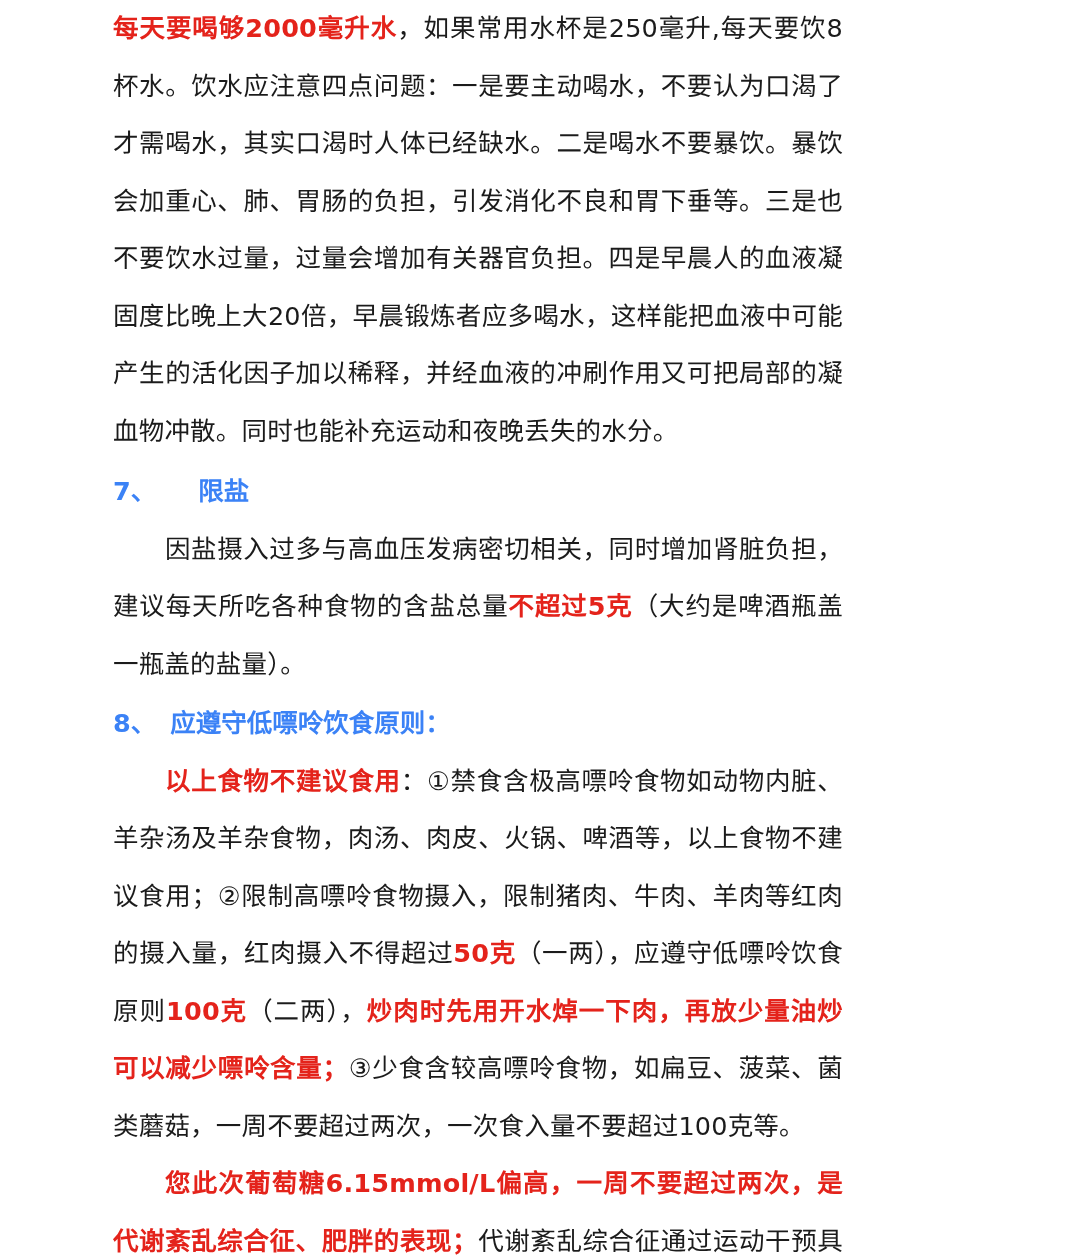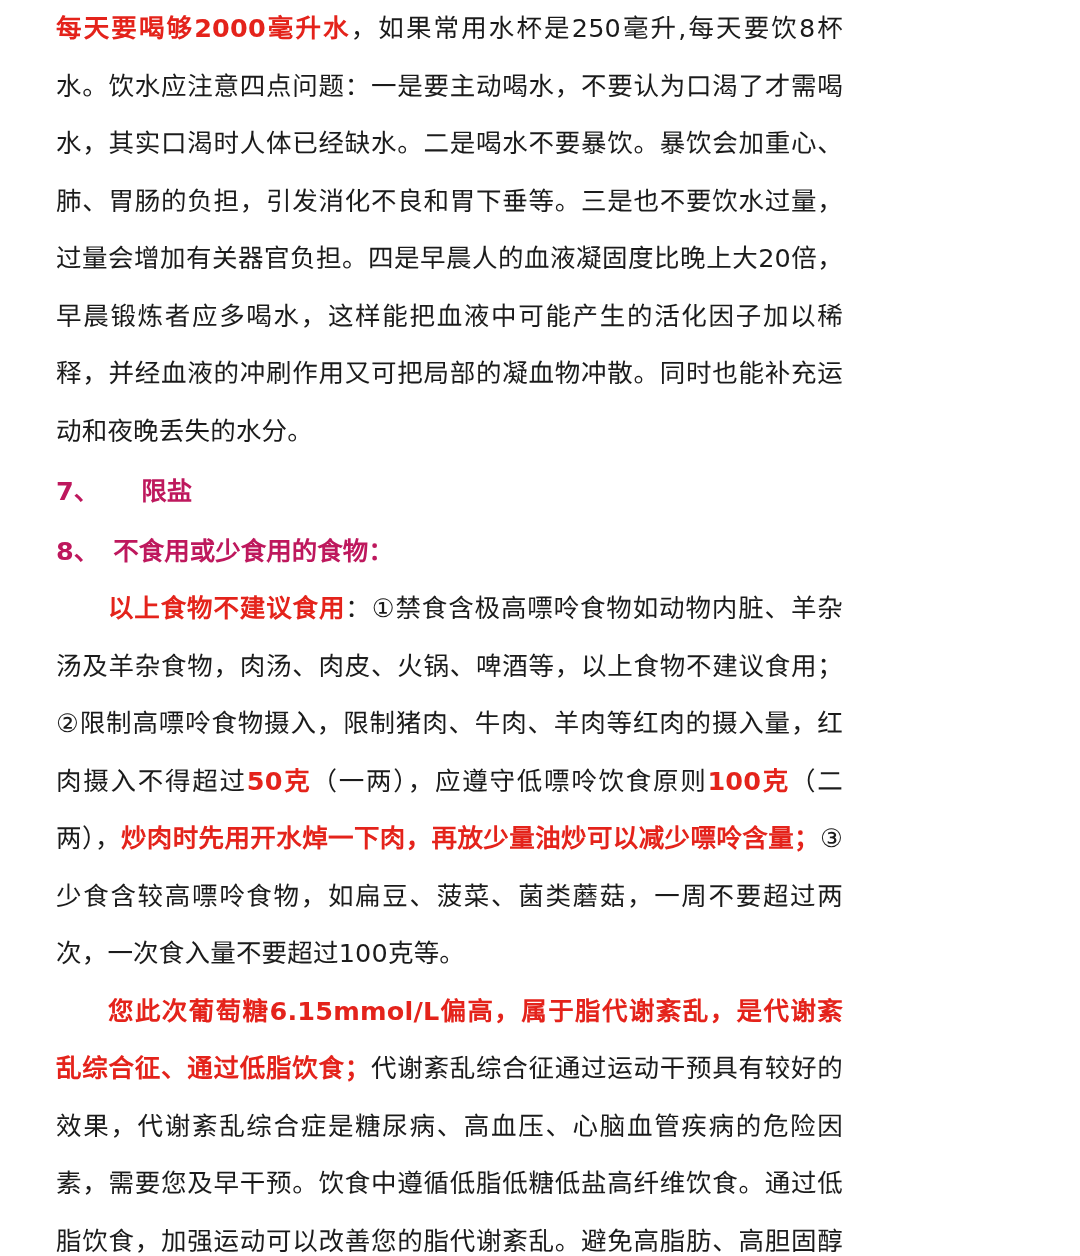--- a/index.html
+++ b/index.html
@@ -16,21 +16,21 @@
     color: #1a1a1a;
     -webkit-font-smoothing: antialiased;
   }
 
   .page {
     position: relative;
     width: 938px;
     height: 1256px;
     background: #ffffff;
     box-sizing: border-box;
-    padding: 0 95px 0 56px;
+    padding: 0 95px 0 113px;
   }
 
   
   .para {
     font-size: 25.5px;
     line-height: 57.5px;
     letter-spacing: 0.2px;
     text-align: justify;
     text-justify: inter-character;
     word-break: break-all;
@@ -40,21 +40,21 @@
   }
   .para.indent {
     text-indent: 52px;
   }
 
   
   .heading {
     font-size: 25.5px;
     line-height: 57.5px;
     font-weight: 700;
-    color: #be185d;
+    color: #3b82f6;
     margin: 0;
     white-space: nowrap;
   }
   .heading .num {
     font-weight: 700;
   }
   .heading .gap-wide {
     display: inline-block;
     width: 42px;
   }
@@ -82,22 +82,23 @@
 <body>
 
 <div class="page">
 
   <p class="para blk"><span class="red">每天要喝够2000毫升水</span><span>，如果常用水杯是250毫升,每天要饮8杯水。饮水应注意四点问题：一是要主动喝水，不要认为口渴了才需喝水，其实口渴时人体已经缺水。二是喝水不要暴饮。暴饮会加重心、肺、胃肠的负担，引发消化不良和胃下垂等。三是也不要饮水过量，过量会增加有关器官负担。四是早晨人的血液凝固度比晚上大20倍，早晨锻炼者应多喝水，这样能把血液中可能产生的活化因子加以稀释，并经血液的冲刷作用又可把局部的凝血物冲散。同时也能补充运动和夜晚丢失的水分。</span></p>
 
   <div class="sp-7"></div>
 
   <p class="heading blk"><span class="num num-lat">7、</span><span class="gap-wide"></span><span>限盐</span></p>
 
+  <p class="para indent blk"><span>因盐摄入过多与高血压发病密切相关，同时增加肾脏负担，建议每天所吃各种食物的含盐总量</span><span class="red">不超过5克</span><span>（大约是啤酒瓶盖一瓶盖的盐量）。</span></p>
 
   <div class="sp-8"></div>
 
-  <p class="heading blk"><span class="num num-lat">8、</span><span class="gap-narrow"></span><span>不食用或少食用的食物：</span></p>
+  <p class="heading blk"><span class="num num-lat">8、</span><span class="gap-narrow"></span><span>应遵守低嘌呤饮食原则：</span></p>
 
   <p class="para indent blk"><span class="red">以上食物不建议食用</span><span>：①禁食含极高嘌呤食物如动物内脏、羊杂汤及羊杂食物，肉汤、肉皮、火锅、啤酒等，以上食物不建议食用；②限制高嘌呤食物摄入，限制猪肉、牛肉、羊肉等红肉的摄入量，红肉摄入不得超过</span><span class="red">50克</span><span>（一两），应遵守低嘌呤饮食原则</span><span class="red">100克</span><span>（二两），</span><span class="red">炒肉时先用开水焯一下肉，再放少量油炒可以减少嘌呤含量；</span><span>③少食含较高嘌呤食物，如扁豆、菠菜、菌类蘑菇，一周不要超过两次，一次食入量不要超过100克等。</span></p>
 
-  <p class="para indent blk"><span class="red">您此次葡萄糖6.15mmol/L偏高，属于脂代谢紊乱，是代谢紊乱综合征、通过低脂饮食；</span><span>代谢紊乱综合征通过运动干预具有较好的效果，代谢紊乱综合症是糖尿病、高血压、心脑血管疾病的危险因素，需要您及早干预。饮食中遵循低脂低糖低盐高纤维饮食。通过低脂饮食，加强运动可以改善您的脂代谢紊乱。避免高脂肪、高胆固醇食物的摄入，如动物内脏、肥肉、禽皮、蛋黄鱼子、油炸食品；过多进食</span></p>
+  <p class="para indent blk"><span class="red">您此次葡萄糖6.15mmol/L偏高，一周不要超过两次，是代谢紊乱综合征、肥胖的表现；</span><span>代谢紊乱综合征通过运动干预具有较好的效果，代谢紊乱综合症是糖尿病、高血压、心脑血管疾病的危险因素，需要您及早干预。饮食中遵循低脂低糖低盐高纤维饮食。通过低脂饮食，加强运动可以改善您的脂代谢紊乱。避免高脂肪、高胆固醇食物的摄入，如动物内脏、肥肉、禽皮、蛋黄鱼子、油炸食品；过多进食</span></p>
 
 </div>
 
 </body></html>

